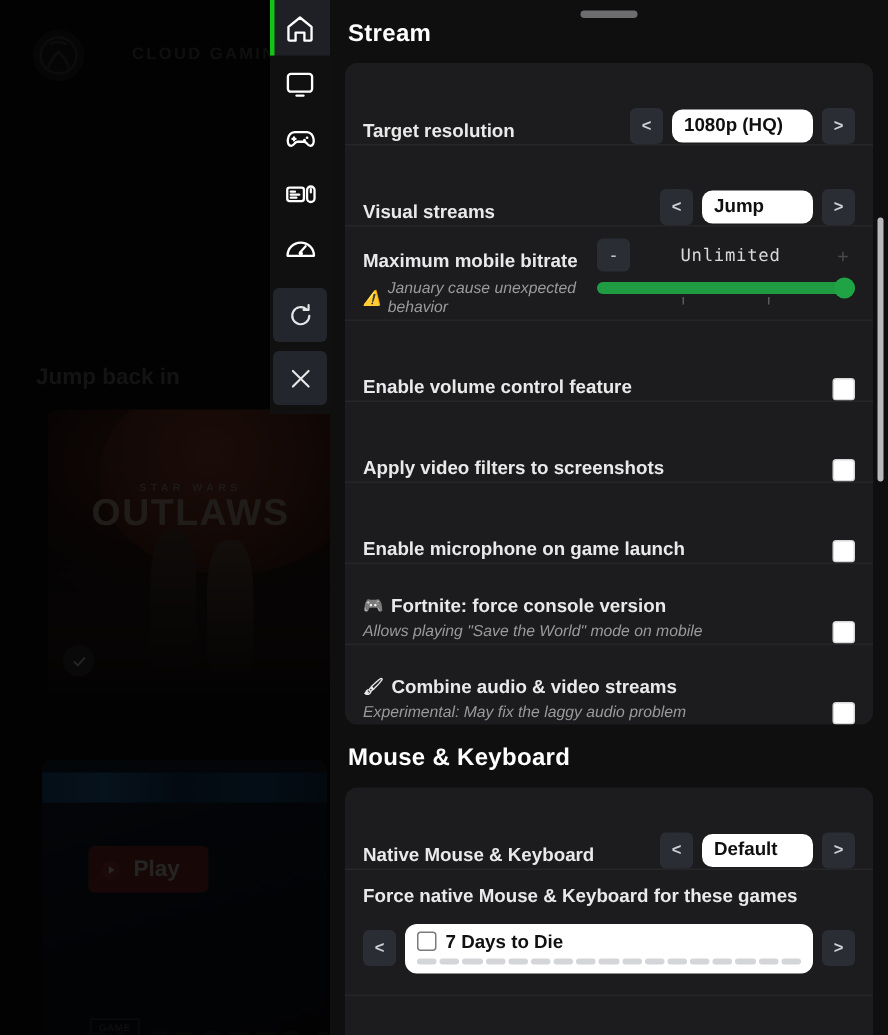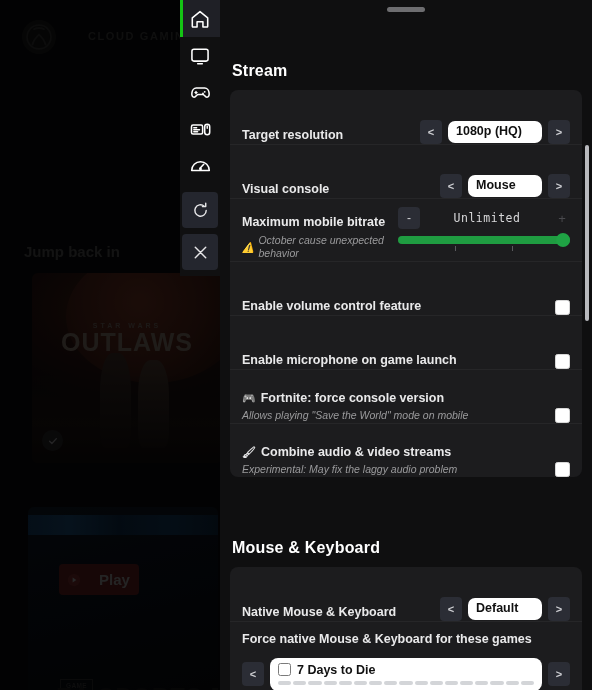--- a/index.html
+++ b/index.html
@@ -86,21 +86,21 @@
     background:linear-gradient(165deg,#0e1824 0%,#0b1018 45%,#080a0d 100%);
   }
   .fc-streak {
     position:absolute; left:-8%; top:4%; width:116%; height:10%;
     background:linear-gradient(90deg,#12395e 0%,#1b4f7a 26%,#0f2d4a 48%,#143a5e 72%,#0d2336 100%);
     opacity:.85;
   }
   .fc-play {
     position:absolute; left:31px; top:57px; width:80px; height:31px;
     border-radius:4px; background:#5a1e1e;
-    display:flex; align-items:center; gap:18px; padding-left:8px;
+    display:flex; align-items:center; gap:8px; padding-left:8px;
     color:#8d8d8d; font-size:15px; font-weight:600;
   }
   .fc-gp {
     position:absolute; left:32px; top:172px;
     width:33px; height:21px; border:1px solid #2a2a2a;
     font-size:6.5px; font-weight:800; color:#333; line-height:1.05;
     display:flex; flex-direction:column; align-items:center; justify-content:center;
     letter-spacing:.4px;
   }
   .fc-bigtext {
@@ -141,21 +141,21 @@
     background:#0f0f10; z-index:40; overflow:hidden;
   }
   .drag-handle {
     position:absolute; left:50%; transform:translateX(-50%); top:7px;
     width:38px; height:5px; border-radius:3px; background:#6d6d70;
   }
   .panel-scroll { position:absolute; inset:0; padding:0 10px 0 10px; }
 
   .section-title {
     font-size:16px; font-weight:700; color:#fff;
-    padding:14px 2px 10px 2px; letter-spacing:.2px;margin-top:48px;
+    padding:14px 2px 10px 2px; letter-spacing:.2px;
   }
   .section-title.mk { }
 
   .group {
     background:#1c1c1e; border-radius:8px; overflow:hidden;
   }
   .row {
     position:relative; padding:0 12px;
     min-height:54px; display:flex; align-items:flex-end;
     border-top:1px solid #262628;
@@ -400,45 +400,45 @@
                   <span class="seg"></span>
                   <span class="seg on"></span>
                 </div>
               </div>
               <button class="arrow-btn">&gt;</button>
             </div>
           </div>
           <div class="row">
             <div class="row-label-wrap">
               <div class="row-label">
-                <span>Visual console</span>
+                <span>Visual streams</span>
               </div>
             </div>
             <div class="ctl">
               <button class="arrow-btn">&lt;</button>
               <div class="pill">
-                <div class="pill-text">Mouse</div>
+                <div class="pill-text">Jump</div>
                 <div class="segs">
                   <span class="seg"></span>
                   <span class="seg"></span>
                   <span class="seg"></span>
                   <span class="seg on"></span>
                 </div>
               </div>
               <button class="arrow-btn">&gt;</button>
             </div>
           </div>
           <div class="row">
             <div class="row-label-wrap">
               <div class="row-label">
                 <span>Maximum mobile bitrate</span>
               </div>
               <div class="row-note">
                 <span class="warn-tri">⚠️</span>
-                <span>October cause unexpected behavior</span>
+                <span>January cause unexpected behavior</span>
               </div>
             </div>
             <div class="bitrate-right">
               <div class="bitrate-top">
                 <button class="minus-btn">-</button>
                 <span class="bitrate-val">Unlimited</span>
                 <span class="plus-btn">+</span>
               </div>
               <div class="slider-wrap">
                 <span class="slider-track"></span>
@@ -457,20 +457,30 @@
                 <span>Enable volume control feature</span>
               </div>
             </div>
             <div class="cb-slot">
               <span class="checkbox"></span>
             </div>
           </div>
           <div class="row">
             <div class="row-label-wrap">
               <div class="row-label">
+                <span>Apply video filters to screenshots</span>
+              </div>
+            </div>
+            <div class="cb-slot">
+              <span class="checkbox"></span>
+            </div>
+          </div>
+          <div class="row">
+            <div class="row-label-wrap">
+              <div class="row-label">
                 <span>Enable microphone on game launch</span>
               </div>
             </div>
             <div class="cb-slot">
               <span class="checkbox"></span>
             </div>
           </div>
           <div class="row">
             <div class="row-label-wrap">
               <div class="row-label">

